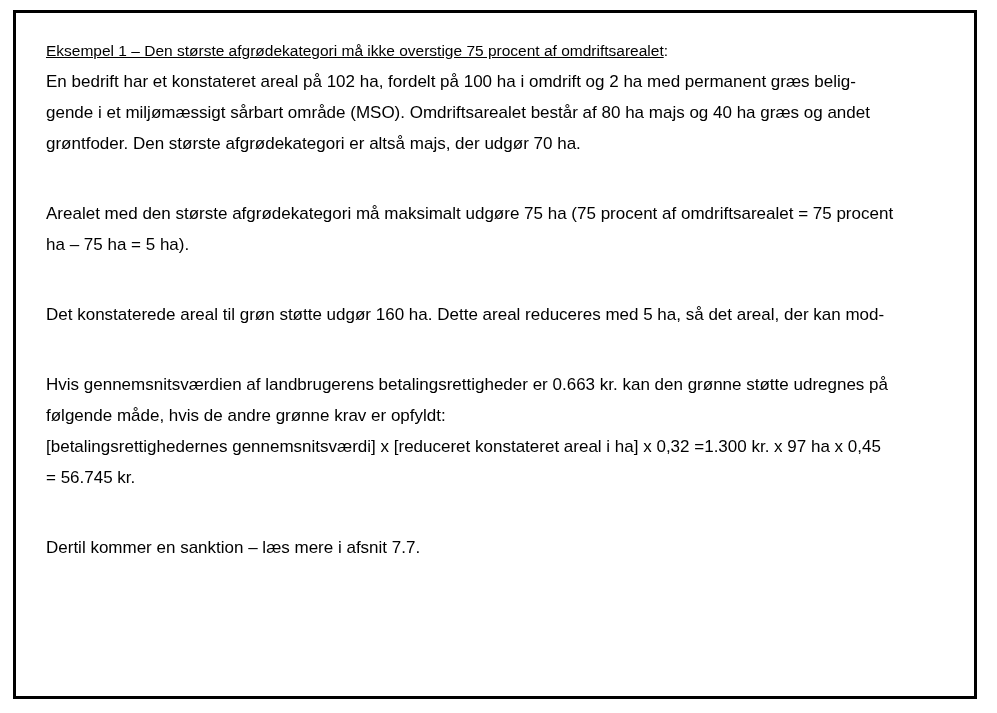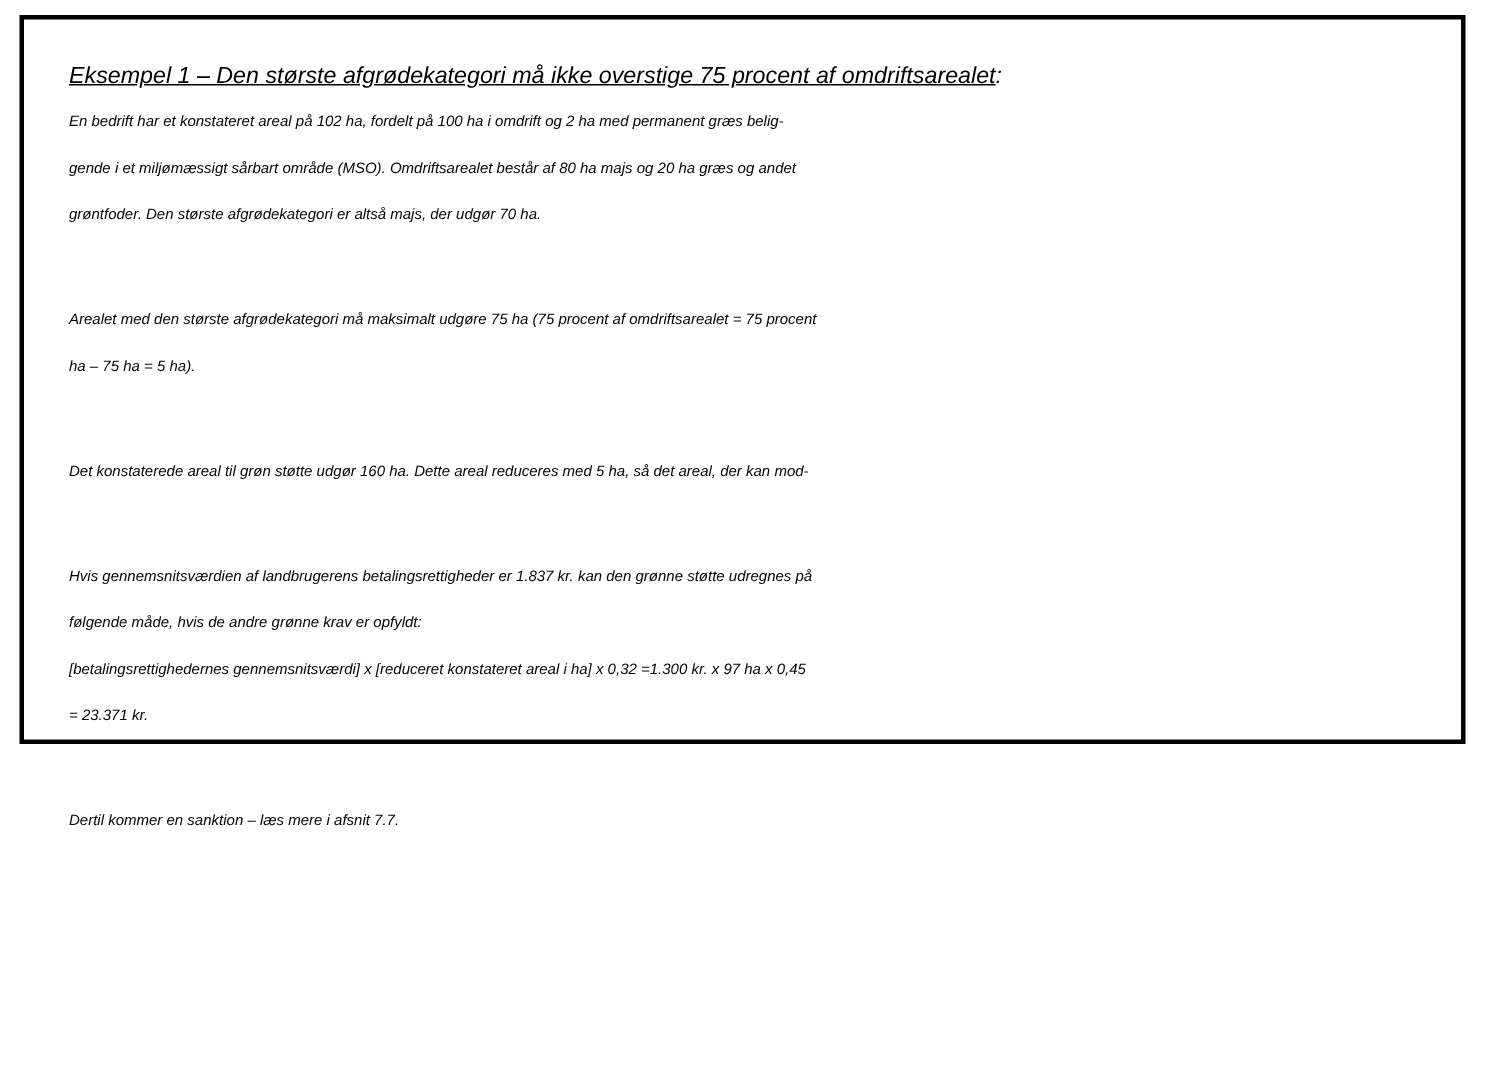--- a/index.html
+++ b/index.html
@@ -16,38 +16,37 @@
     width: 997px;
     height: 713px;
     background: #ffffff;
     overflow: hidden;
   }
   .example-box {
     position: absolute;
     left: 13px;
     top: 10px;
     width: 964px;
-    height: 486px;
+    height: 689px;
     box-sizing: border-box;
     border: 3px solid #000000;
     background: #ffffff;
     padding: 22px 28px 0 30px;
-    font-style: italic;
   }
   .heading {
     font-size: 15.5px;
     line-height: 31px;
     white-space: nowrap;
   }
   .heading .underlined {
     text-decoration: underline;
   }
   .para {
     margin: 0;
-    font-size: 10px;
+    font-size: 17px;
     line-height: 31px;
   }
   .para + .para {
     margin-top: 39px;
   }
   .para .line {
     white-space: nowrap;
   }
 </style>
 </head>
@@ -55,39 +54,39 @@
 
 <div class="page">
   <div class="example-box">
 
     <div class="heading">
       <span class="underlined">Eksempel 1 – Den største afgrødekategori må ikke overstige 75 procent af omdriftsarealet</span><span>:</span>
     </div>
 
     <div class="para">
       <div class="line">En bedrift har et konstateret areal på 102 ha, fordelt på 100 ha i omdrift og 2 ha med permanent græs belig-</div>
-      <div class="line">gende i et miljømæssigt sårbart område (MSO). Omdriftsarealet består af 80 ha majs og 20 ha græs og andet</div>
+      <div class="line">gende i et miljømæssigt sårbart område (MSO). Omdriftsarealet består af 80 ha majs og 40 ha græs og andet</div>
       <div class="line">grøntfoder. Den største afgrødekategori er altså majs, der udgør 70 ha.</div>
     </div>
 
     <div class="para">
       <div class="line">Arealet med den største afgrødekategori må maksimalt udgøre 75 ha (75 procent af omdriftsarealet = 75 procent</div>
       <div class="line">ha – 75 ha = 5 ha).</div>
     </div>
 
 
     <div class="para">
       <div class="line">Det konstaterede areal til grøn støtte udgør 160 ha. Dette areal reduceres med 5 ha, så det areal, der kan mod-</div>
     </div>
 
     <div class="para">
-      <div class="line">Hvis gennemsnitsværdien af landbrugerens betalingsrettigheder er 1.837 kr. kan den grønne støtte udregnes på</div>
+      <div class="line">Hvis gennemsnitsværdien af landbrugerens betalingsrettigheder er 0.663 kr. kan den grønne støtte udregnes på</div>
       <div class="line">følgende måde, hvis de andre grønne krav er opfyldt:</div>
       <div class="line">[betalingsrettighedernes gennemsnitsværdi] x [reduceret konstateret areal i ha] x 0,32 =1.300 kr. x 97 ha x 0,45</div>
-      <div class="line">= 23.371 kr.</div>
+      <div class="line">= 56.745 kr.</div>
     </div>
 
     <div class="para">
       <div class="line">Dertil kommer en sanktion – læs mere i afsnit 7.7.</div>
     </div>
 
   </div>
 </div>
 
 </body></html>

